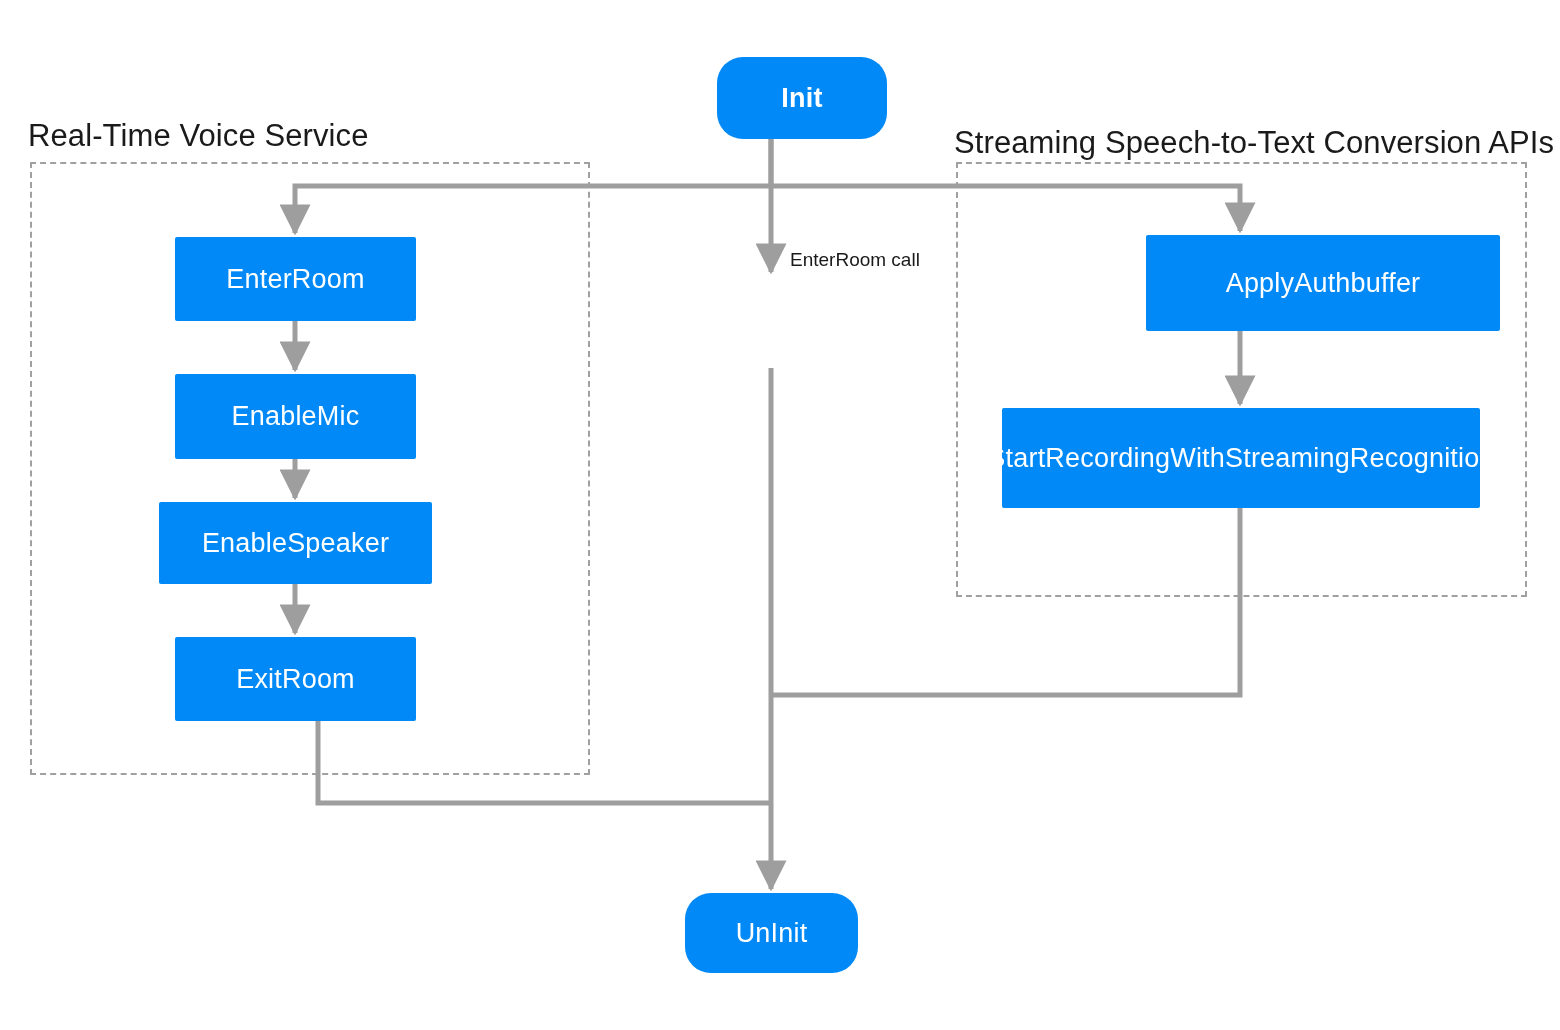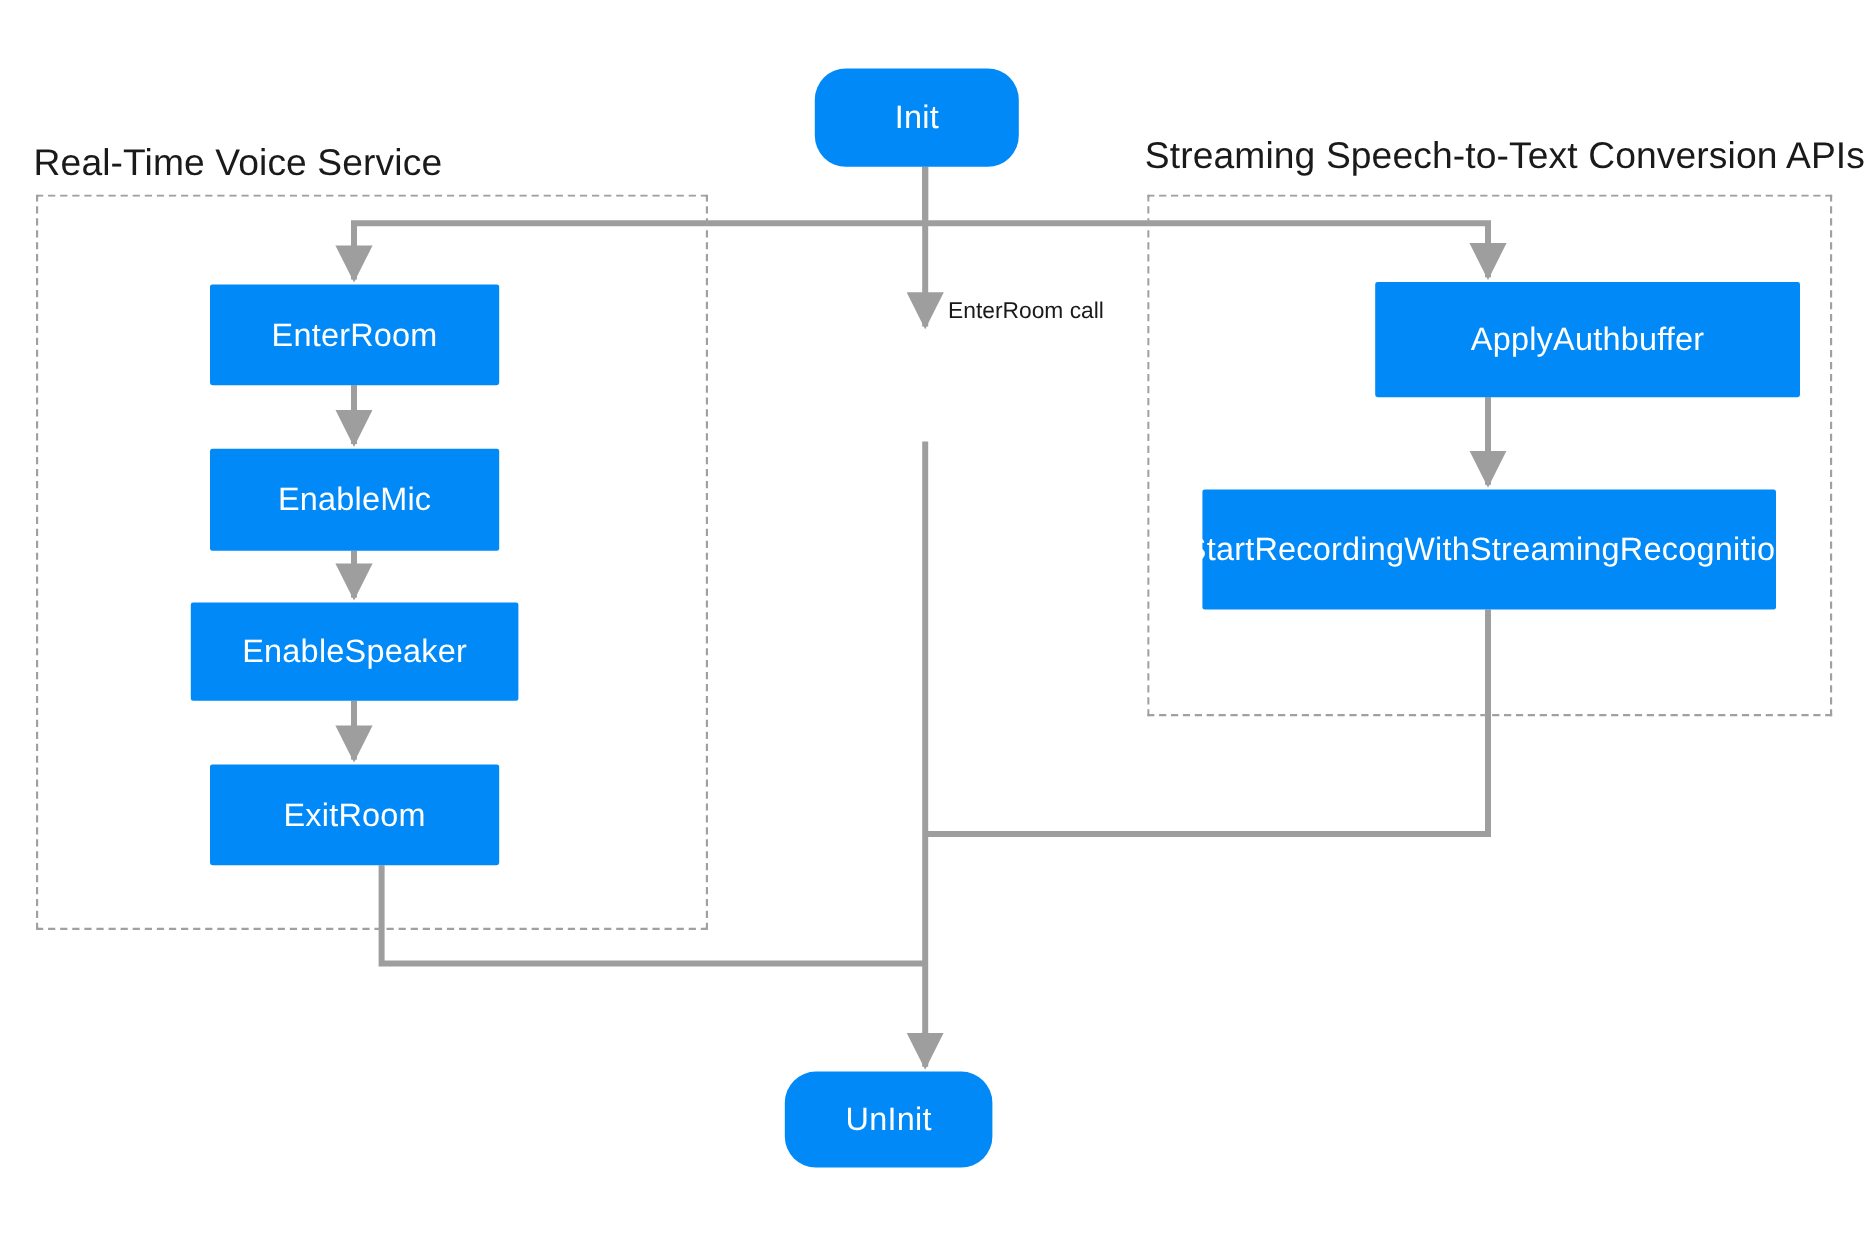--- a/index.html
+++ b/index.html
@@ -96,27 +96,27 @@
     <path d="M 318 721 L 318 803 L 771 803" fill="none" stroke="#9e9e9e" stroke-width="5"></path>
 
     <path d="M 1240 508 L 1240 695 L 771 695" fill="none" stroke="#9e9e9e" stroke-width="5"></path>
 
     <path d="M 771 368 L 771 889" fill="none" stroke="#9e9e9e" stroke-width="5" marker-end="url(#arrow)"></path>
   </svg>
 
   <div class="group-title" style="left:28px; top:118px;">Real-Time Voice Service</div>
   <div class="group-box" style="left:30px; top:162px; width:560px; height:613px;"></div>
 
-  <div class="group-title" style="left:954px; top:112px;text-align:right;">Streaming Speech-to-Text Conversion APIs</div>
+  <div class="group-title" style="left:954px; top:125px;text-align:right;">Streaming Speech-to-Text Conversion APIs</div>
   <div class="group-box" style="left:956px; top:162px; width:571px; height:435px;"></div>
 
-  <div class="node pill" style="left:679px; top:57px; width:170px; height:82px;">Init</div>
+  <div class="node pill" style="left:717px; top:57px; width:170px; height:82px;font-weight:bold;">Init</div>
 
 
-  <div class="node pill" style="left:654px; top:893px; width:173px; height:80px;">UnInit</div>
+  <div class="node pill" style="left:685px; top:893px; width:173px; height:80px;">UnInit</div>
 
   <div class="node rect" style="left:175px; top:374px; width:241px; height:85px;">EnableMic</div>
 
   <div class="node rect" style="left:175px; top:237px; width:241px; height:84px;">EnterRoom</div>
 
   <div class="node rect" style="left:159px; top:502px; width:273px; height:82px;">EnableSpeaker</div>
 
   <div class="node rect" style="left:175px; top:637px; width:241px; height:84px;">ExitRoom</div>
 
   <div class="node rect" style="left:1146px; top:235px; width:354px; height:96px;">ApplyAuthbuffer</div>

